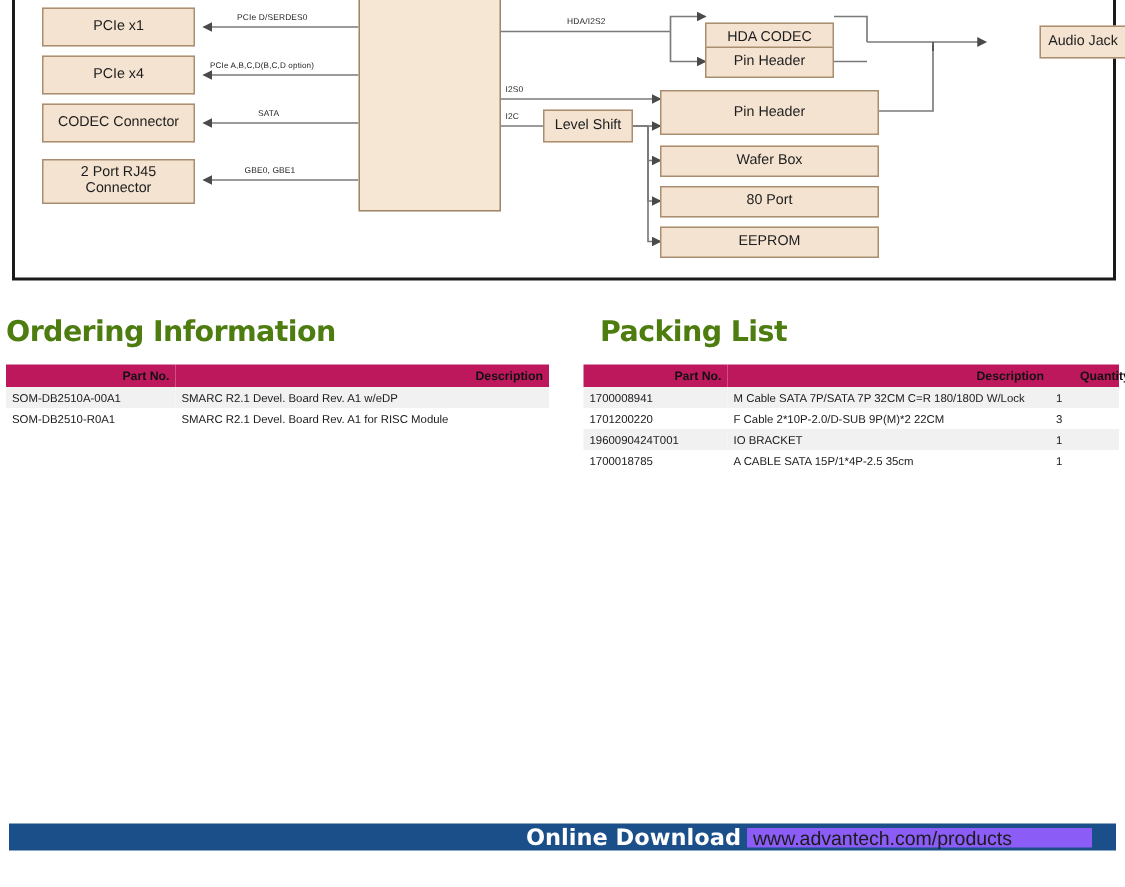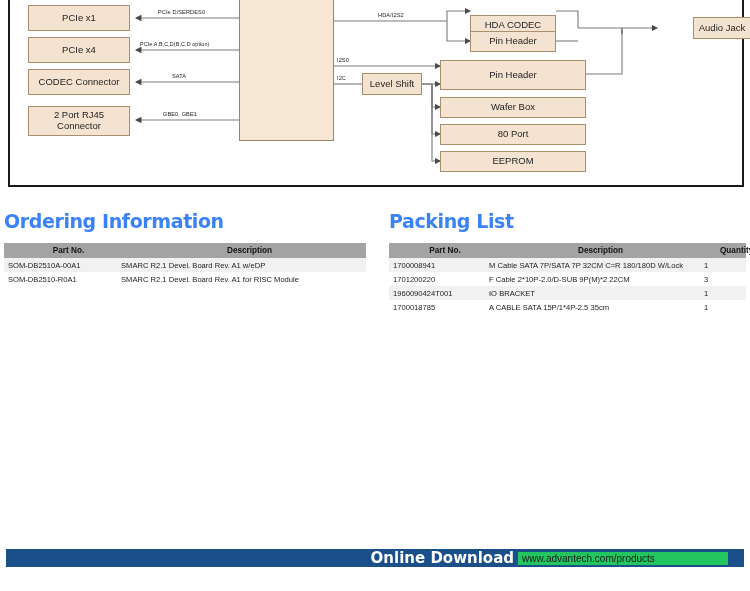--- a/index.html
+++ b/index.html
@@ -60,38 +60,38 @@
     letter-spacing: .1px;
   }
   .wirelabel.sm { font-size: 5.4px; }
 
   
   .section-title {
     position: absolute;
     font-family: "DejaVu Sans", sans-serif;
     font-weight: bold;
     font-size: 19px;
-    color: #3b82f6;
+    color: #4d7c0f;
     letter-spacing: -0.4px;
   }
   #ordering-title { left: 4px; top: 210px; }
-  #packing-title  { left: 389px; top: 210px; }
+  #packing-title  { left: 400px; top: 210px; }
 
   
   table.spec {
     position: absolute;
     border-collapse: collapse;
     font-size: 7.6px;
     color: #1b1b1b;
     table-layout: fixed;
   }
   table.spec th {
-    background: #a3a3a3;
+    background: #be185d;
     font-weight: bold;
-    text-align: center;
+    text-align: right;
     padding: 3px 4px 3px 20px;
     font-size: 8.2px;
     color: #111111;
     border: none;
   }
   table.spec td {
     padding: 2.5px 4px;
     vertical-align: middle;
     border: none;
   }
@@ -120,26 +120,26 @@
     justify-content: flex-end;
   }
   #footer-label {
     color: #ffffff;
     font-family: "DejaVu Sans", sans-serif;
     font-weight: bold;
     font-size: 15px;
     margin-right: 4px;
   }
   #footer-url-box {
-    background: #22c55e;
+    background: #8b5cf6;
     color: #1b1b1b;
-    font-size: 10px;
+    font-size: 13px;
     height: 13px;
     line-height: 13px;
-    width: 210px;
+    width: 230px;
     padding-left: 4px;
     margin-right: 16px;
     box-sizing: border-box;
   }
 </style>
 </head>
 <body>
 
 <div id="diagram-frame"></div>
 

